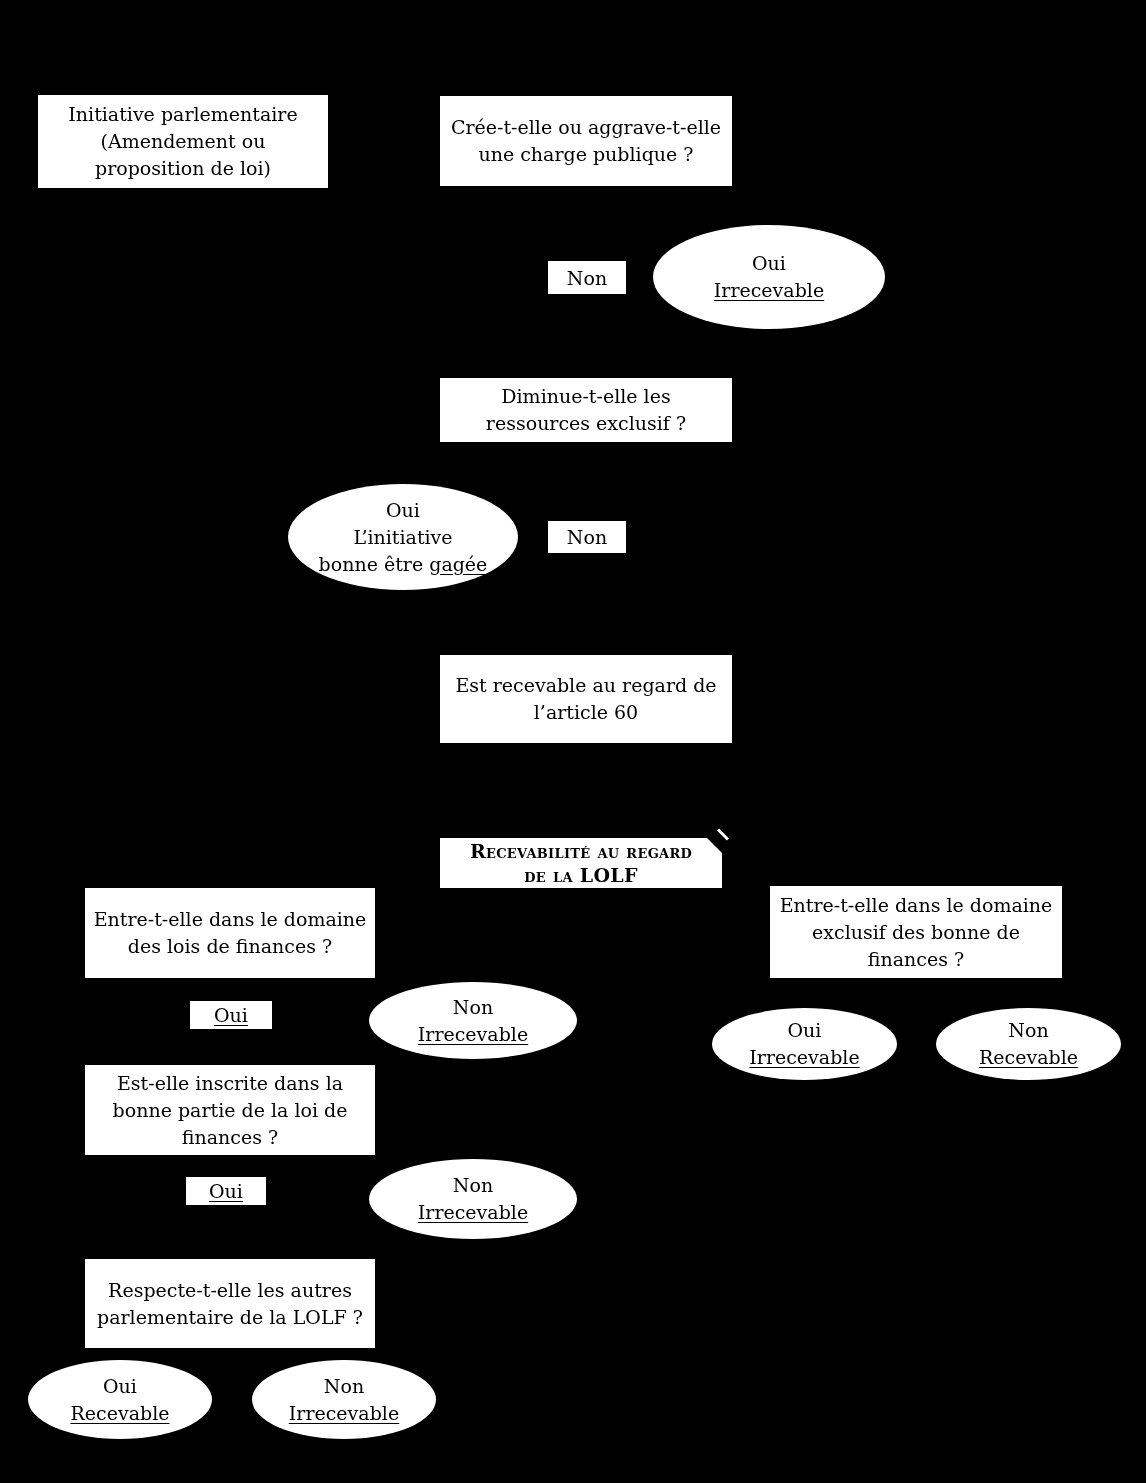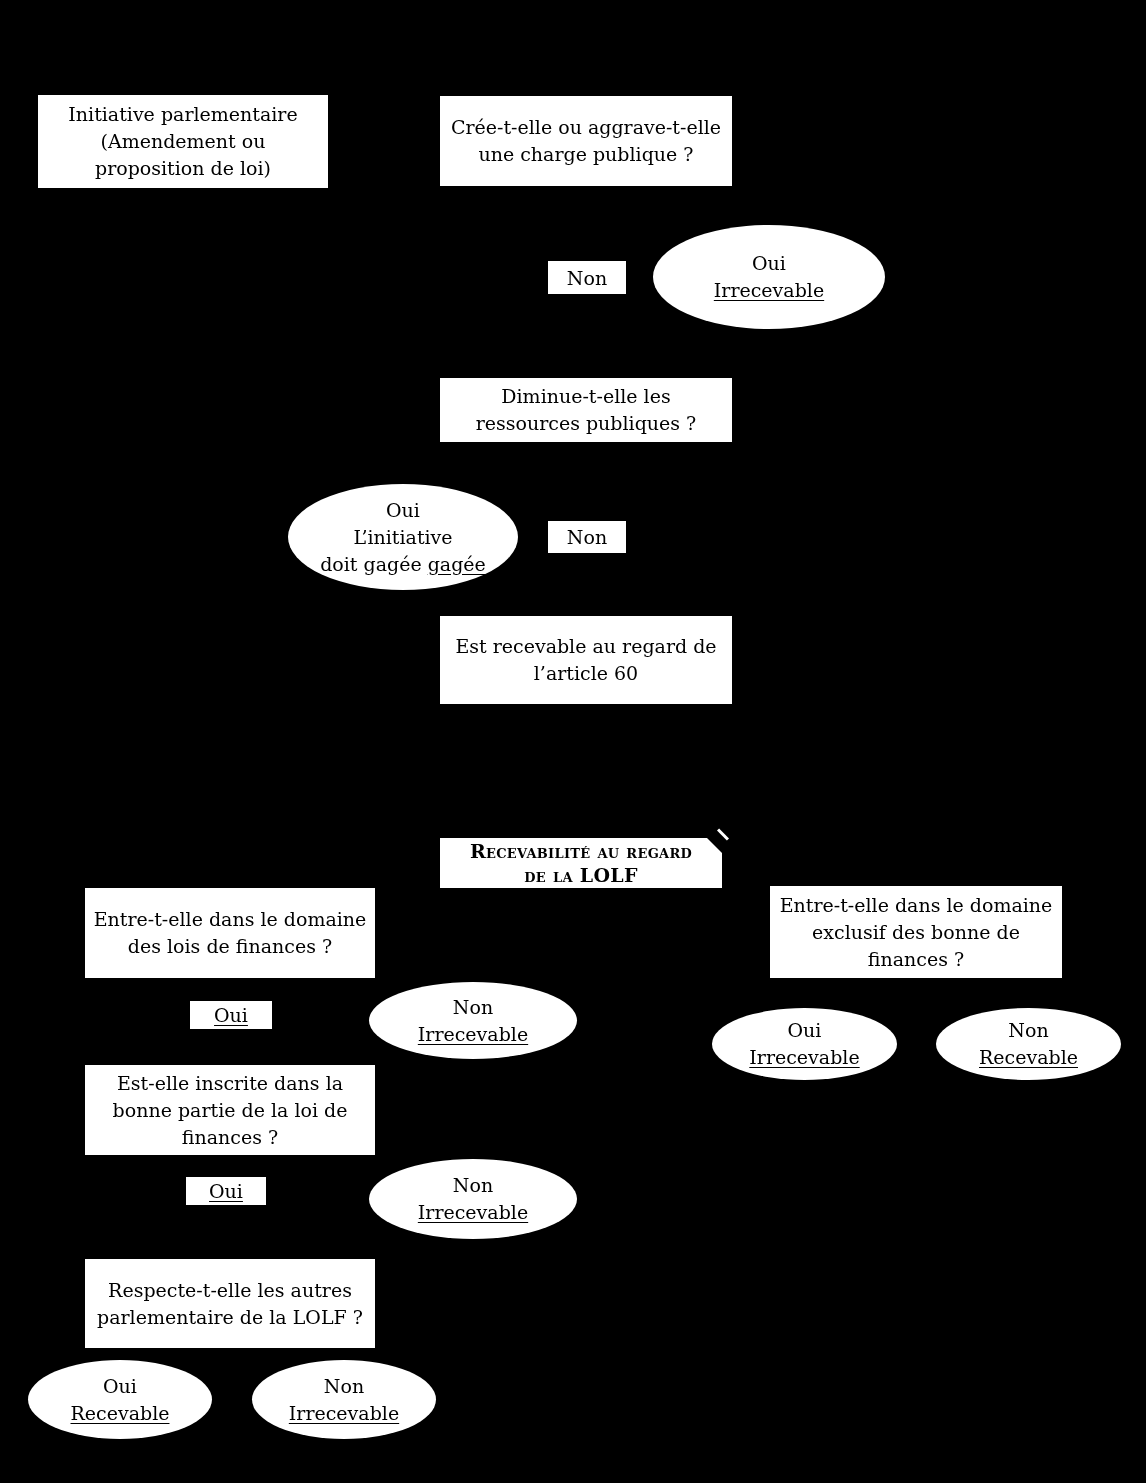--- a/index.html
+++ b/index.html
@@ -75,37 +75,37 @@
     <span>Non</span>
   </div>
 
   <div class="node ellipse" style="left:653px; top:225px; width:232px; height:104px;">
     <span>Oui</span>
     <span class="u">Irrecevable</span>
   </div>
 
   <div class="node rect" style="left:440px; top:355px; width:292px; height:64px;margin-top:23px;">
     <span>Diminue-t-elle les</span>
-    <span>ressources publiques ?</span>
+    <span>ressources exclusif ?</span>
   </div>
 
   <div class="node ellipse" style="left:288px; top:484px; width:230px; height:106px;">
     <span>Oui</span>
     <span>L’initiative</span>
     <span class="inline-line">
-      <span>doit gagée </span><span class="u">gagée</span>
+      <span>bonne être </span><span class="u">gagée</span>
     </span>
   </div>
 
   <div class="node rect small-box" style="left:548px; top:521px; width:78px; height:32px;">
     <span>Non</span>
   </div>
 
   <div class="arrow-notch" style="left:432px; top:650px;"></div>
-  <div class="node rect" style="left:440px; top:616px; width:292px; height:88px;">
+  <div class="node rect" style="left:440px; top:655px; width:292px; height:88px;">
     <span>Est recevable au regard de</span>
     <span>l’article 60</span>
   </div>
 
   <div class="node rect header-box" style="left:440px; top:838px; width:282px; height:50px;">
     <span>Recevabilité au regard</span>
     <span>de la LOLF</span>
   </div>
   <div class="corner-sliver" style="left:716px; top:833px;"></div>
 

